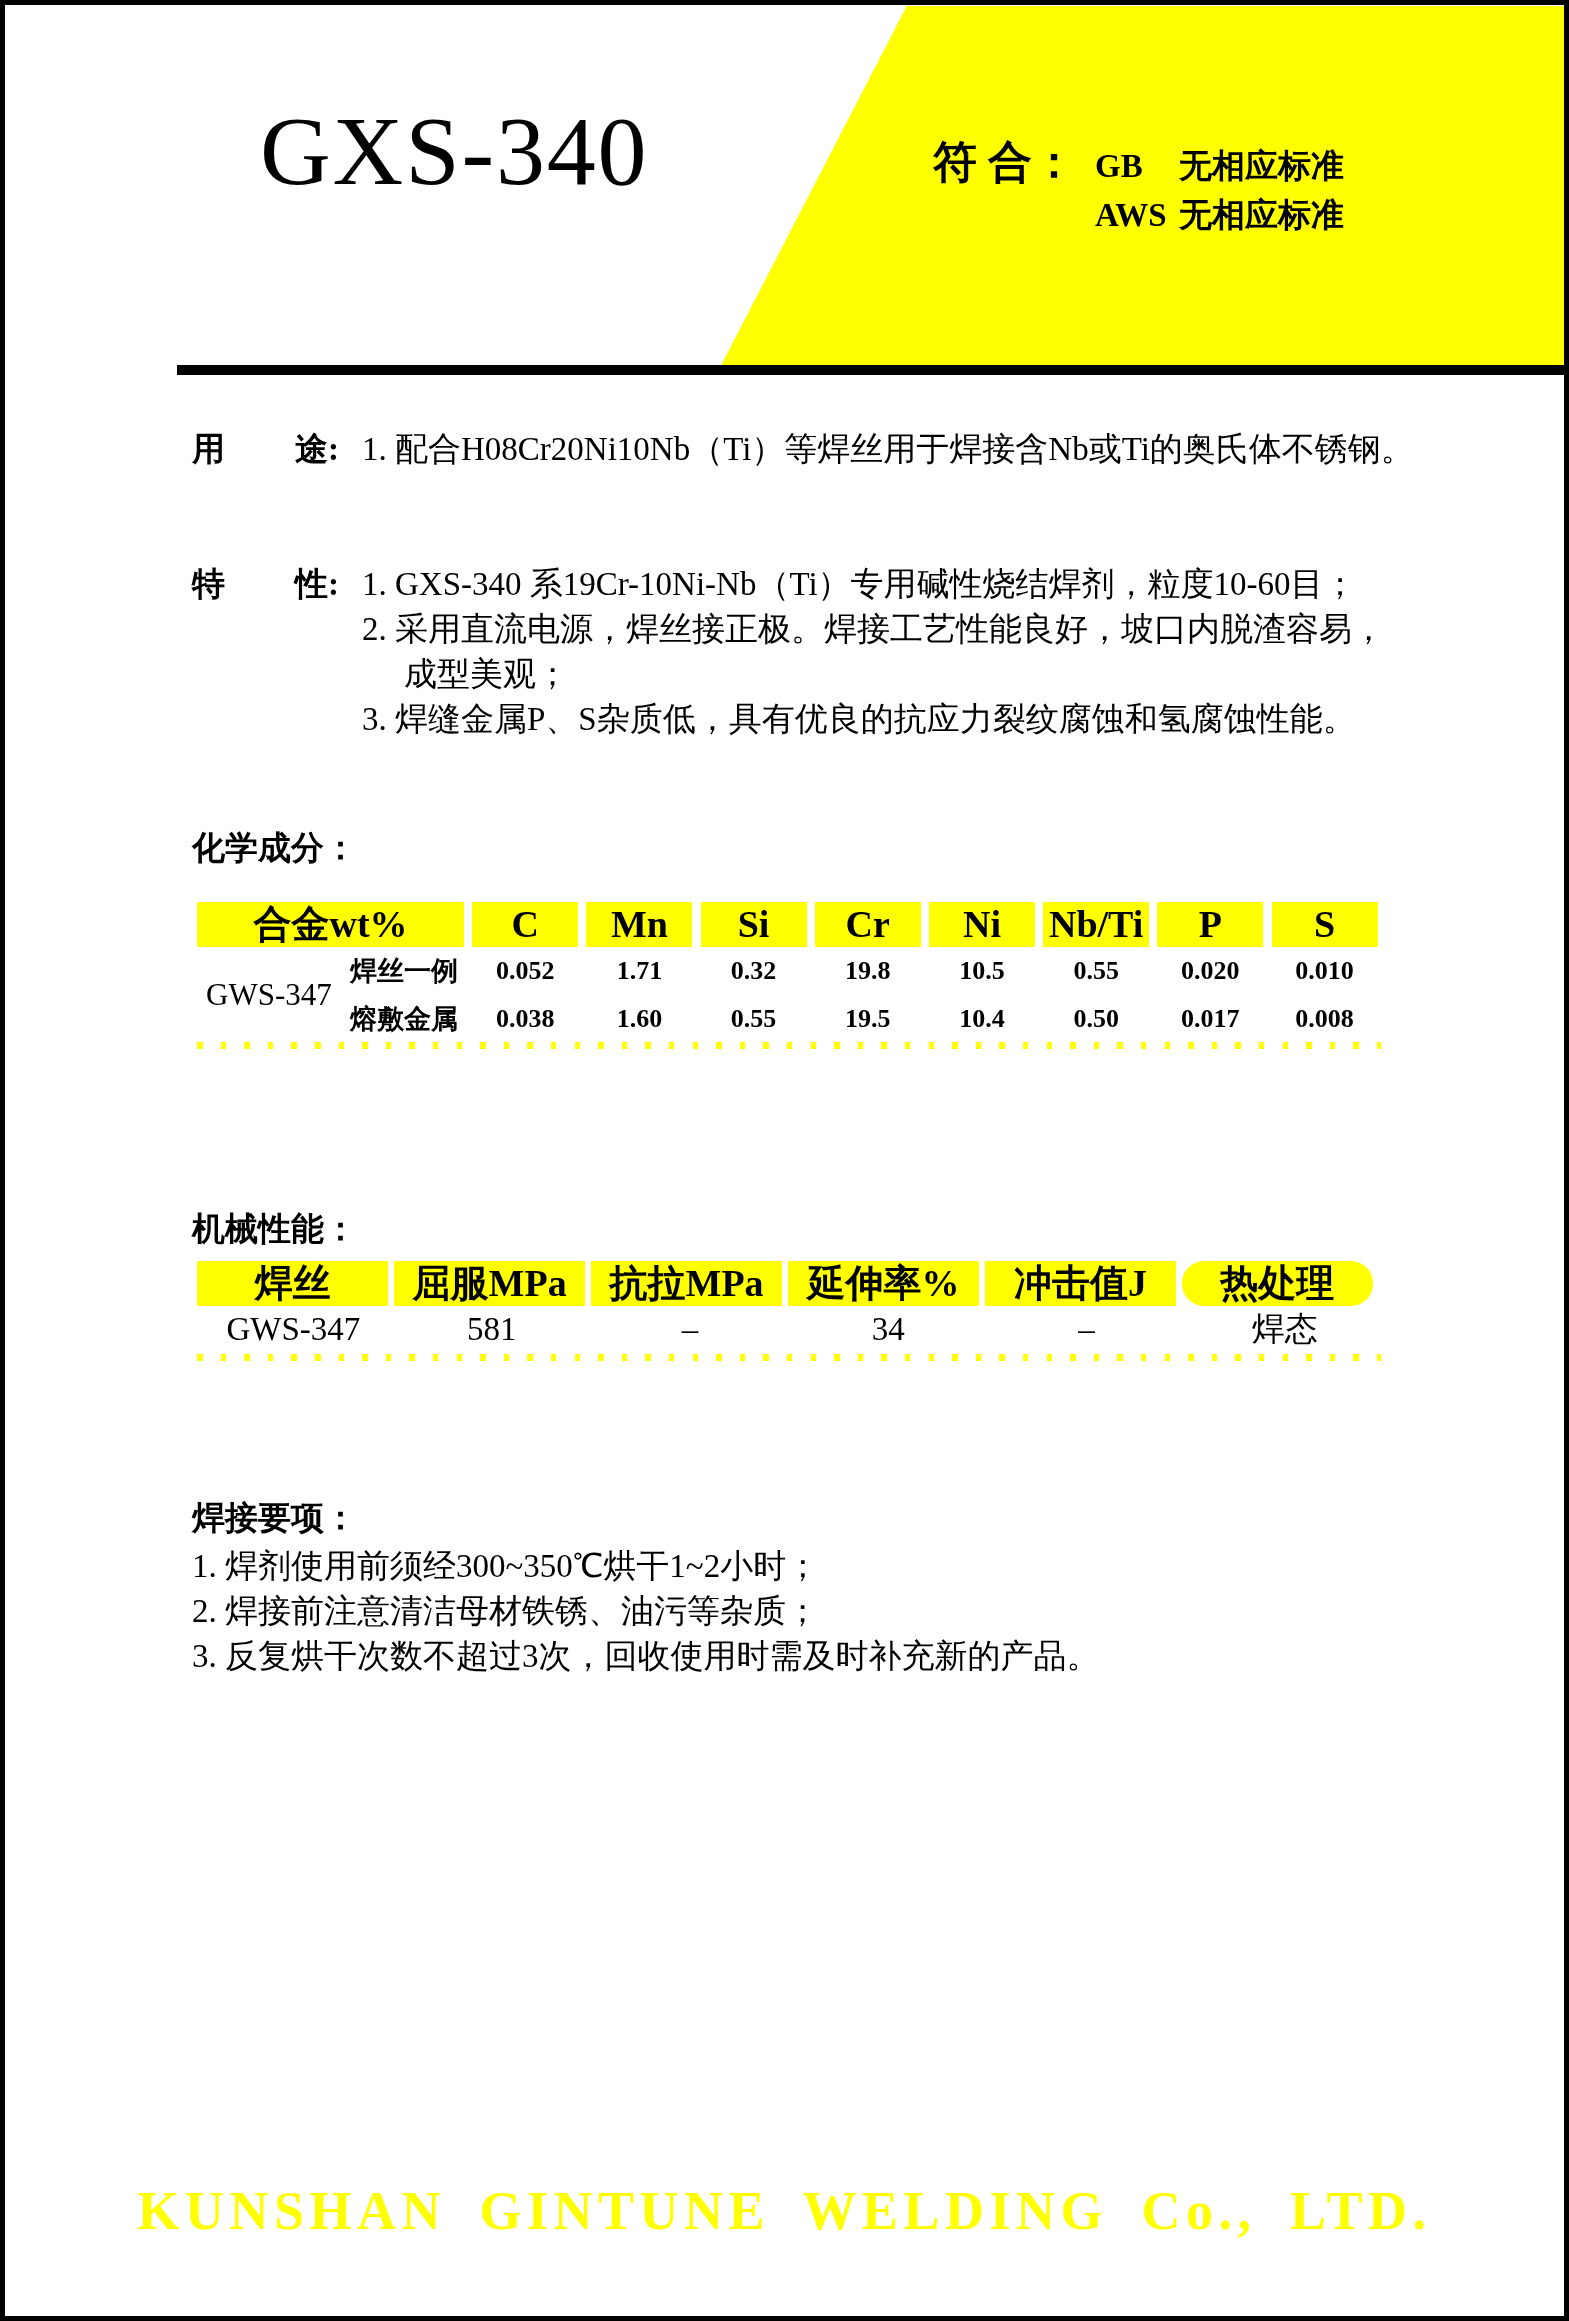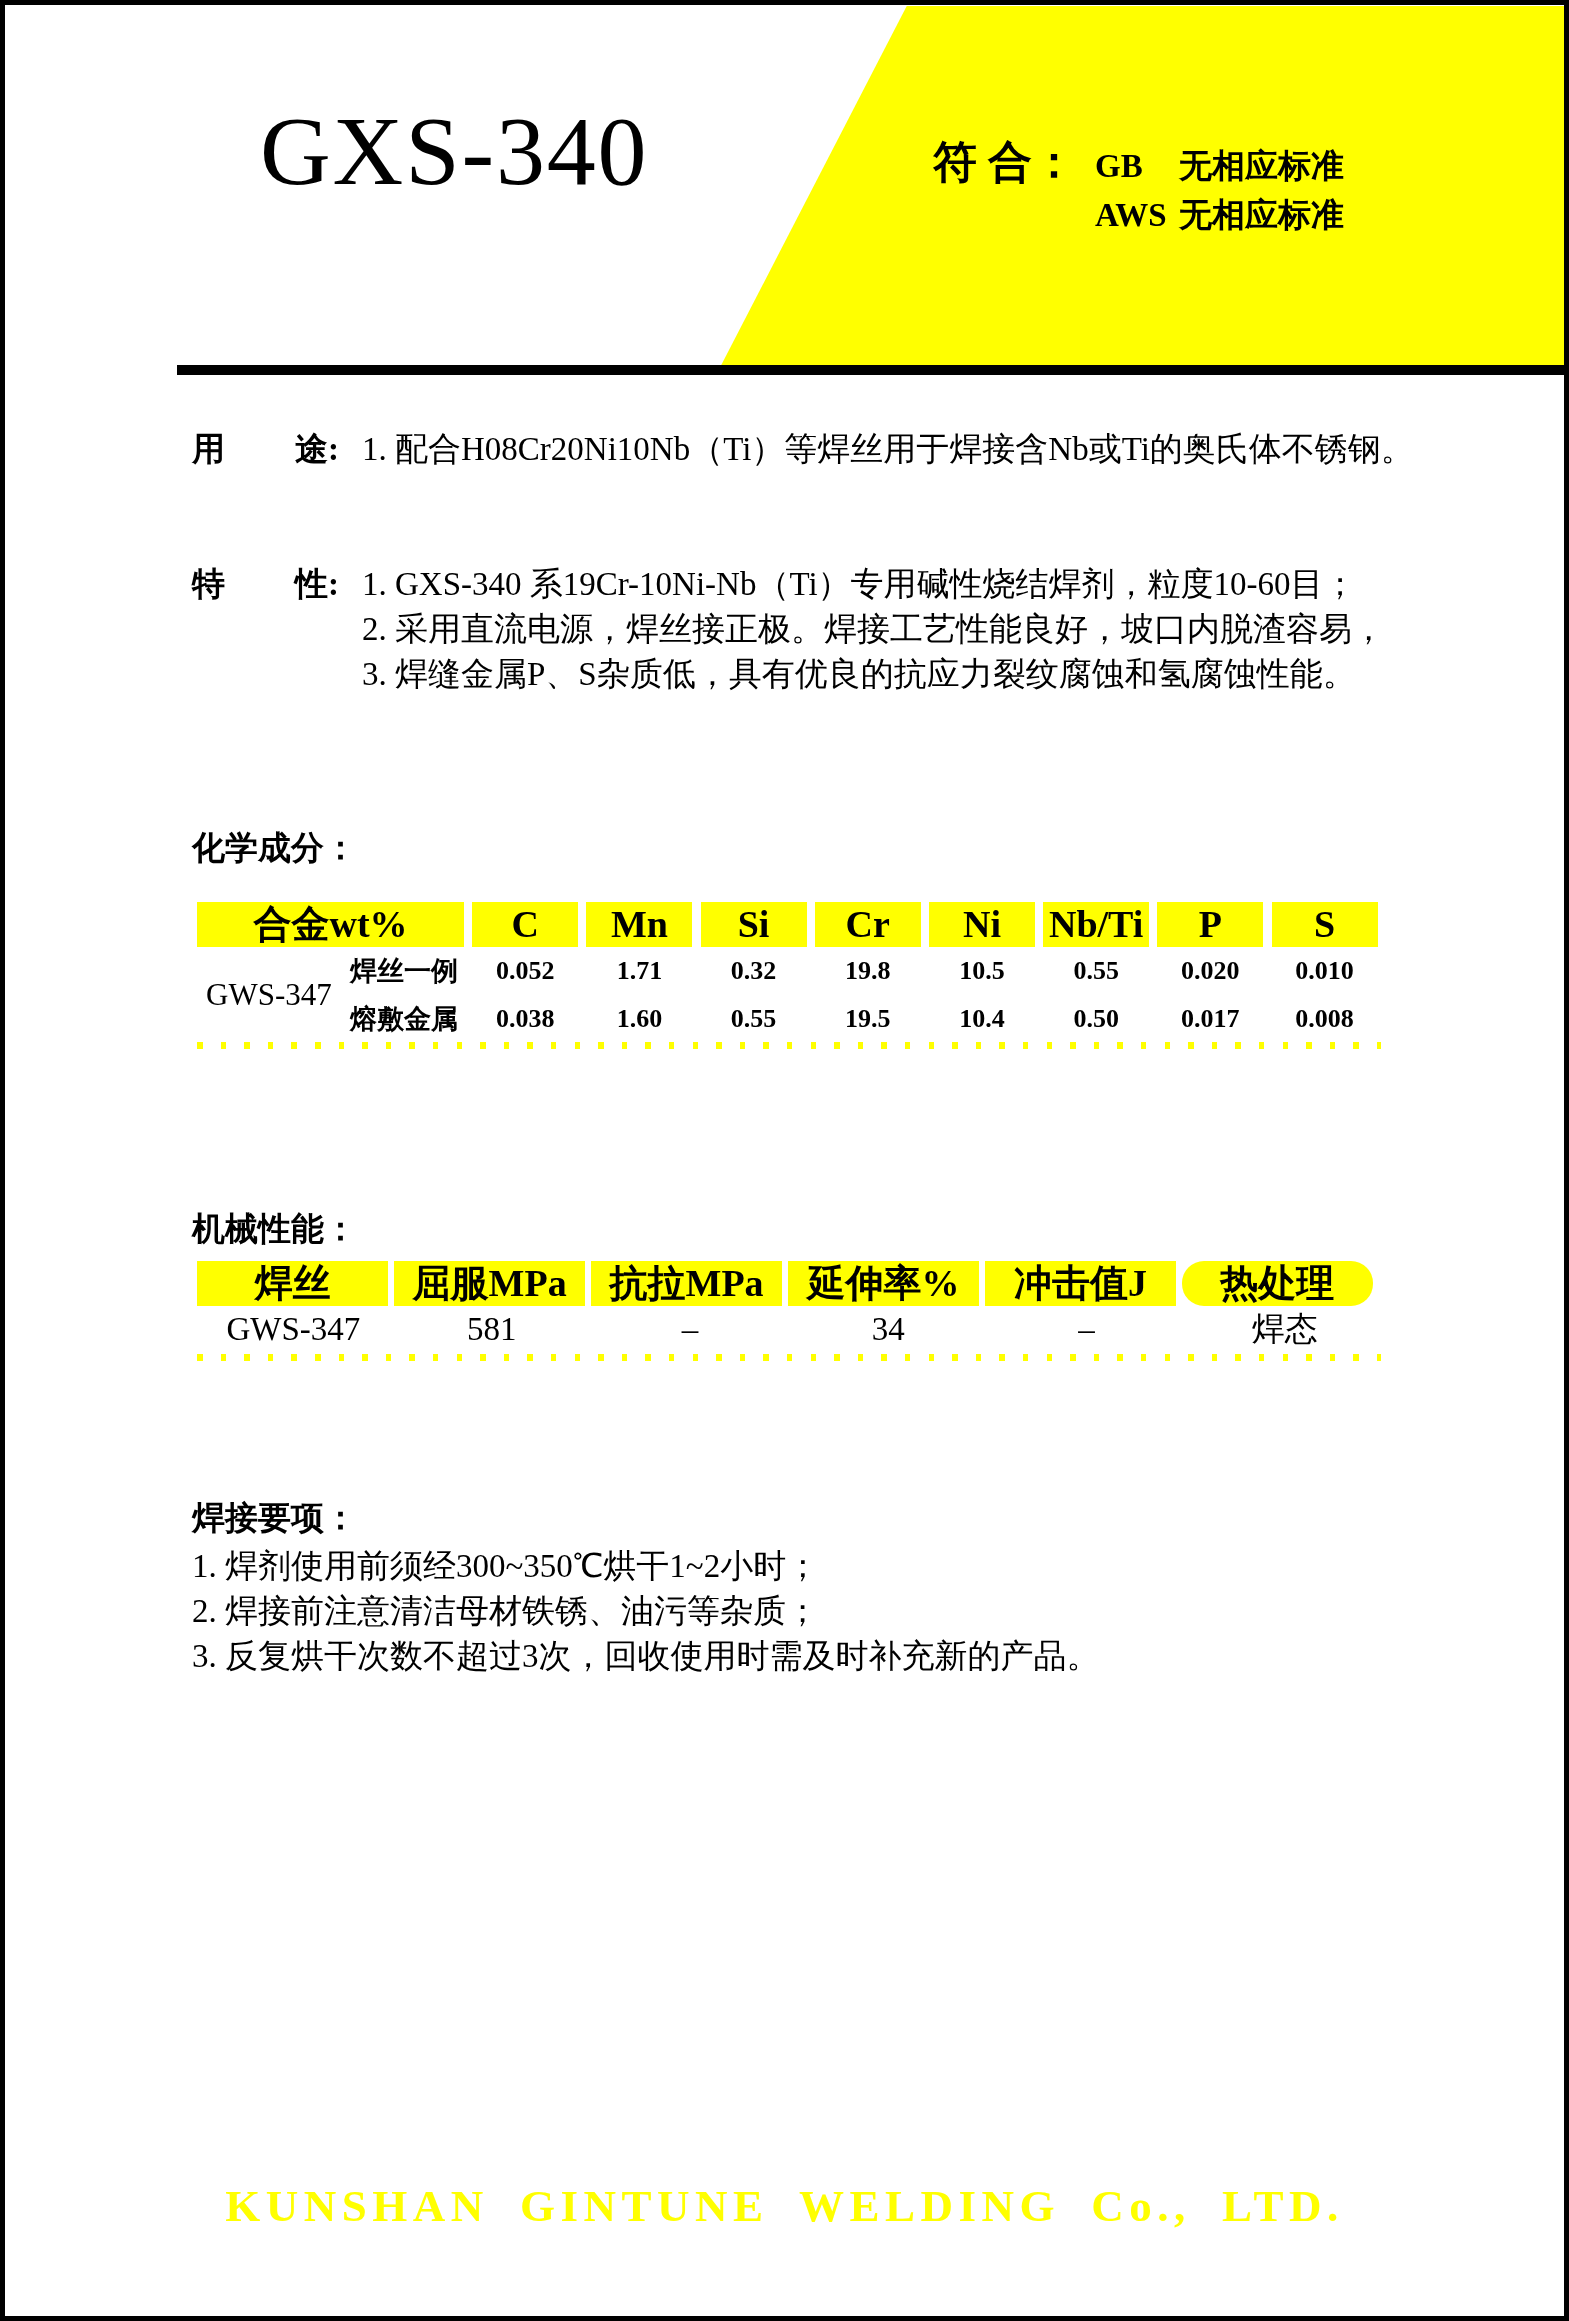--- a/index.html
+++ b/index.html
@@ -81,21 +81,21 @@
   .mech-td{width:193px;margin-right:5.5px;text-align:center;font-size:33px;font-weight:400;white-space:nowrap;}
   .mech-td:last-child{margin-right:0;}
   .dotted{
     position:absolute;left:197px;width:1184px;height:7.3px;
     background:repeating-linear-gradient(90deg,#FFFF00 0 5.5px,transparent 5.5px 23.6px);
   }
   
   .footer-company{
     position:absolute;left:0;right:0;top:2180px;
     text-align:center;color:#FFFF00;
-    font-size:45px;font-weight:700;letter-spacing:5.5px;word-spacing:14.5px;
+    font-size:54px;font-weight:700;letter-spacing:5.5px;word-spacing:14.5px;
     white-space:nowrap;
   }
 </style>
 </head>
 <body>
 
 <div class="page">
   <div class="frame"></div>
 
   <div class="yellow-wedge"></div>
@@ -124,20 +124,21 @@
     <div>1. 配合H08Cr20Ni10Nb（Ti）等焊丝用于焊接含Nb或Ti的奥氏体不锈钢。</div>
   </div>
 
   <div class="sec-label" style="top:564px;">
     <span>特</span>
     <span>性:</span>
   </div>
   <div class="sec-body" style="top:562px;">
     <div>1. GXS-340 系19Cr-10Ni-Nb（Ti）专用碱性烧结焊剂，粒度10-60目；</div>
     <div>2. 采用直流电源，焊丝接正极。焊接工艺性能良好，坡口内脱渣容易，</div>
+    <div class="indent1">成型美观；</div>
     <div>3. 焊缝金属P、S杂质低，具有优良的抗应力裂纹腐蚀和氢腐蚀性能。</div>
   </div>
 
   <div class="sec-heading" style="top:828px;">化学成分：</div>
 
   <div class="tbl" style="top:902px;">
     <div class="tr">
       <div class="th chem-corner">合金wt%</div>
       <div class="th chem-el">C</div>
       <div class="th chem-el">Mn</div>

